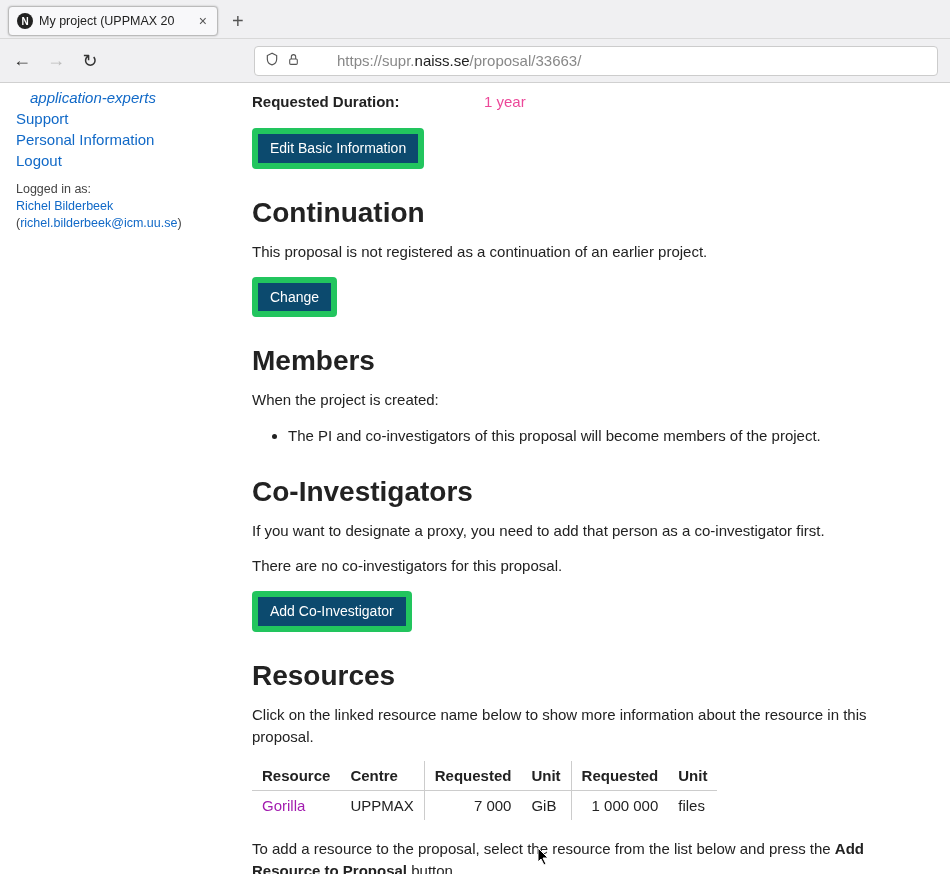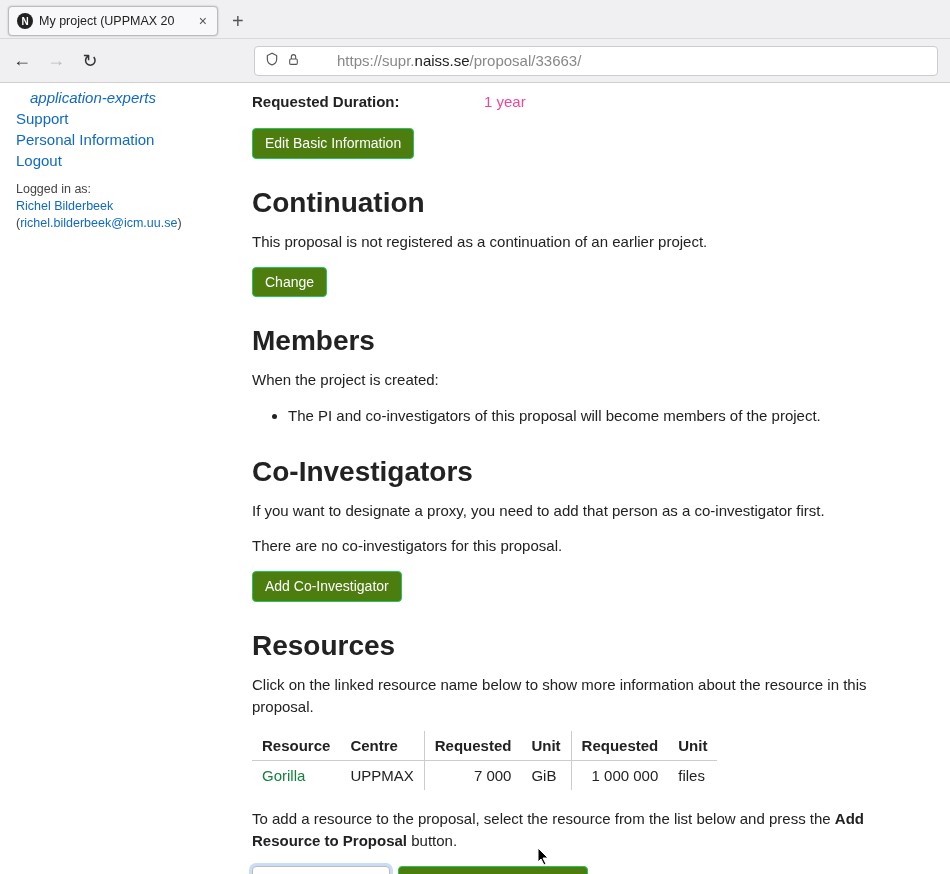--- a/index.html
+++ b/index.html
@@ -147,23 +147,23 @@
       font-size: 15px;
     }
     .field-label {
       font-weight: bold;
       width: 232px;
     }
     .field-value { color: #ec4899; }
     
     .btn {
       display: inline-block;
-      background: #4d7c0f;
+      background: #0c4a6e;
       color: #fff;
-      border: 1px solid #22c55e;
+      border: 6px solid #22c55e;
       border-radius: 4px;
       padding: 6px 12px;
       font-size: 14px;
       cursor: pointer;
       line-height: 1.2;
     }
     .btn-light {
       background: #fff;
       color: #222;
       border: 1px solid #bbb;
@@ -194,21 +194,21 @@
       text-align: left;
       padding: 6px 10px;
       font-weight: bold;
       border-bottom: 1px solid #ccc;
     }
     table.res-table th.num { text-align: right; }
     table.res-table td {
       padding: 6px 10px;
     }
     table.res-table td.num { text-align: right; }
-    table.res-table td a { color: #15803d; text-decoration: none; }
+    table.res-table td a { color: #a21caf; text-decoration: none; }
     table.res-table th:nth-child(2),
     table.res-table td:nth-child(2) { border-right: 1px solid #ccc; }
     table.res-table th:nth-child(4),
     table.res-table td:nth-child(4) { border-right: 1px solid #ccc; }
     
     .button-row {
       display: flex;
       gap: 8px;
       align-items: center;
       margin-top: 6px;

